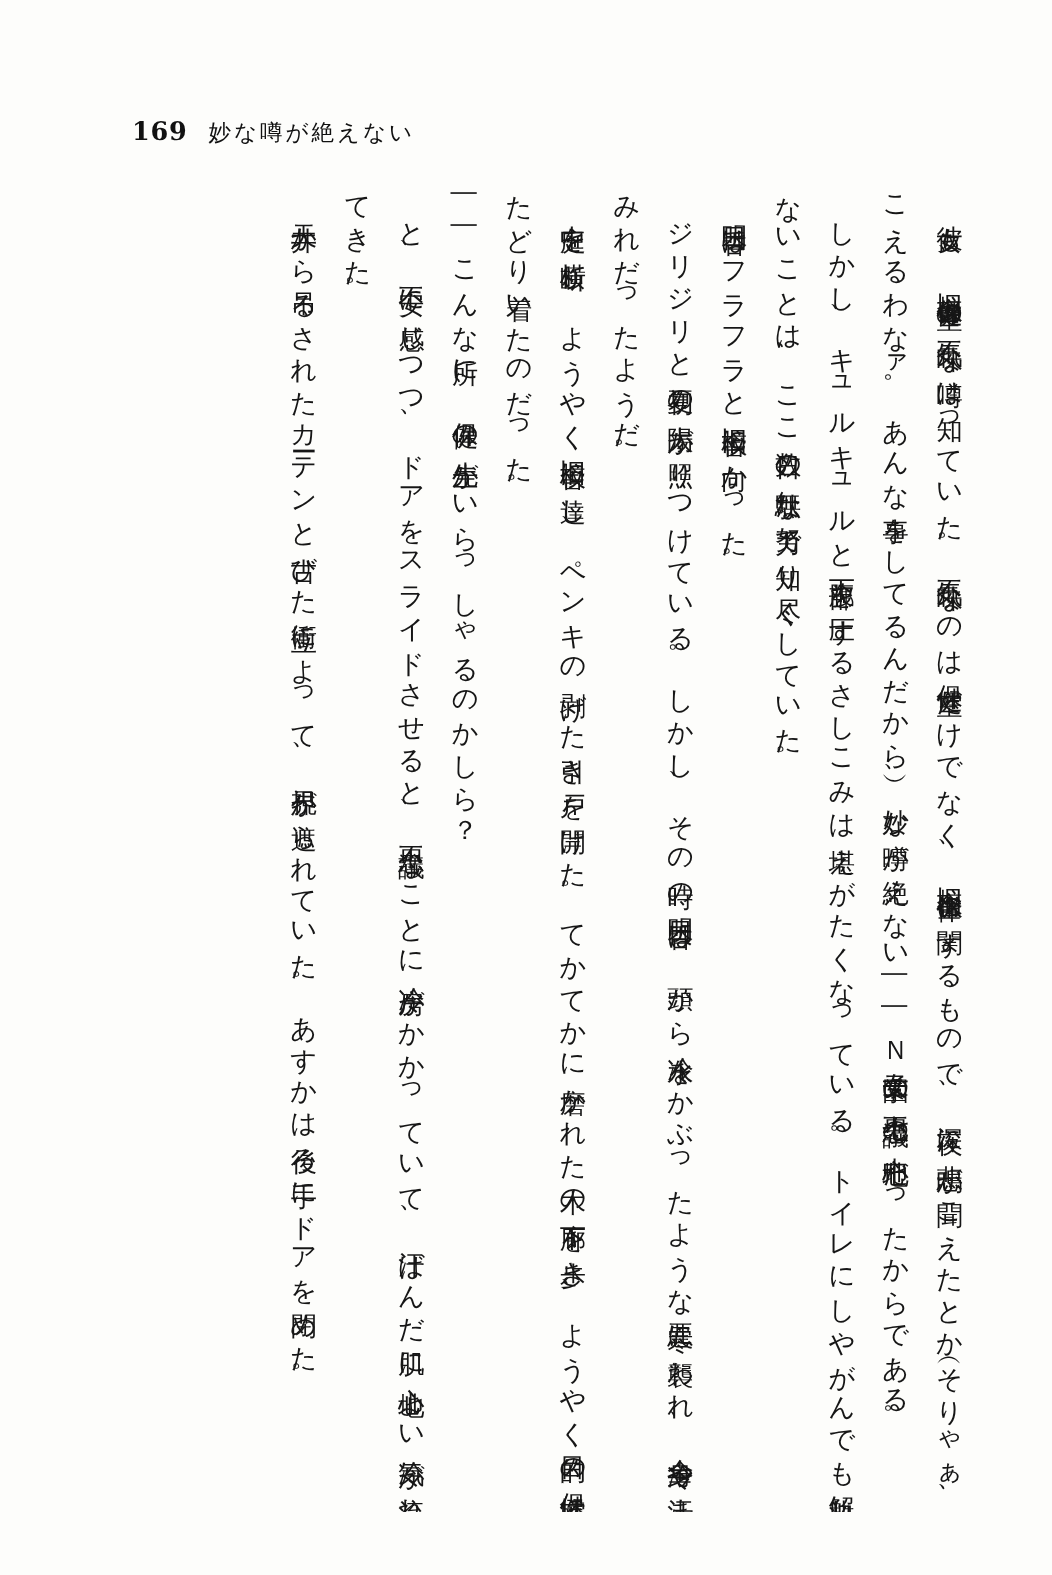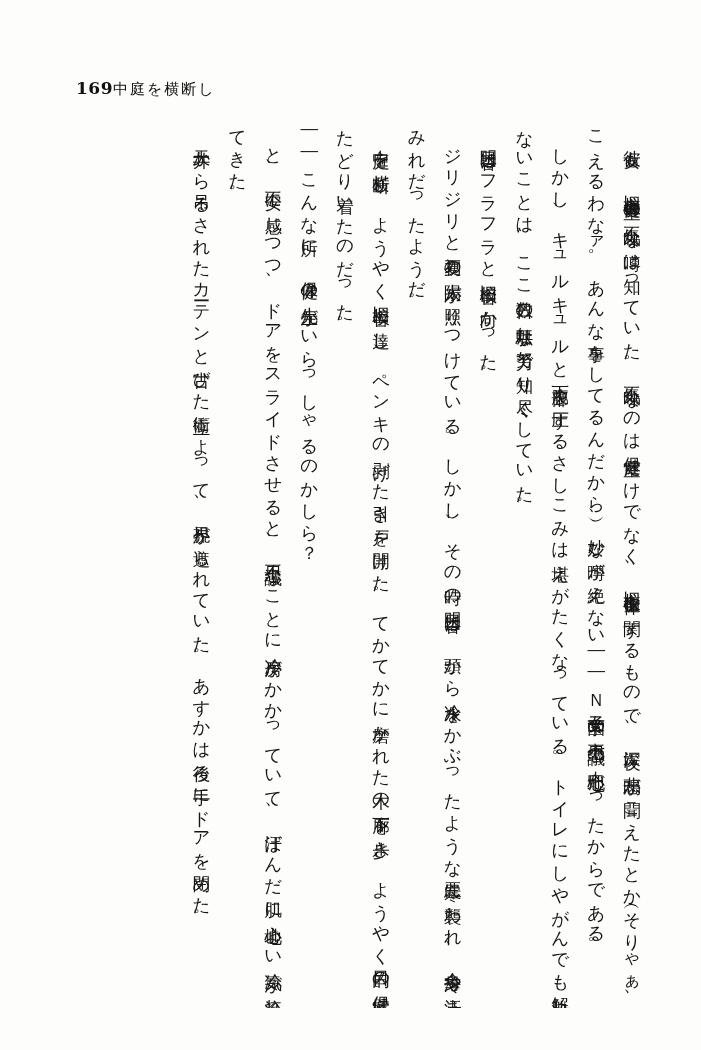--- a/index.html
+++ b/index.html
@@ -17,23 +17,24 @@
   .page {
     position: relative;
     width: 701px;
     height: 1050px;
     background: #fdfdfb;
   }
   
   .running-head {
     position: absolute;
     top: 78px;
-    left: 76px;
+    left: 88px;
     display: flex;
     align-items: baseline;
+    gap: 14px;
     font-family: "DejaVu Serif", serif;
   }
   .folio {
     font-size: 17px;
     font-weight: bold;
     letter-spacing: 0.5px;
     color: #111;
   }
   .chapter-title {
     font-size: 15px;
@@ -65,21 +66,21 @@
     text-indent: 0;
   }
 </style>
 </head>
 <body>
 
 <div class="page">
 
   <div class="running-head">
     <span class="folio">169</span>
-    <span class="chapter-title">中庭を横断し</span>
+    <span class="chapter-title">妙な噂が絶えない</span>
   </div>
 
   <div class="body-text">
     <p>彼女も、旧校舎保健室の不気味な噂は知っていた。不気味なのは保健室だけでなく、旧校舎全体に関するもので、深夜に悲鳴が聞こえたとか（そりゃぁ、聞こえるわなァ。あんな事をしてるんだから）、妙な噂が絶えない――Ｎ女子学園の七不思議の中心地だったからである。</p>
     <p>しかし、キュルキュルと下腹部を圧するさしこみは堪えがたくなっている。トイレにしやがんでも解決しないことは、ここ数日の無駄な努力で知り尽くしていた。</p>
     <p>明日香はフラフラと旧校舎に向かった。</p>
     <p>ジリジリと初夏の太陽が照りつけている。しかし、その時の明日香は、頭から冷水をかぶったような悪寒に襲われ、全身冷や汗まみれだったようだ。</p>
     <p>中庭を横断し、ようやく旧校舎に達し、ペンキの剥げた引き戸を開けた。てかてかに磨かれた木の廊下を歩き、ようやく目的の保健室にたどり着いたのだった。</p>
     <p class="noindent">――こんな所に、保健の先生がいらっしゃるのかしら？</p>
     <p>と、不安に感じつつ、ドアをスライドさせると、不思議なことに冷房がかかっていて、汗ばんだ肌に心地よい冷気が流れてきた。</p>

